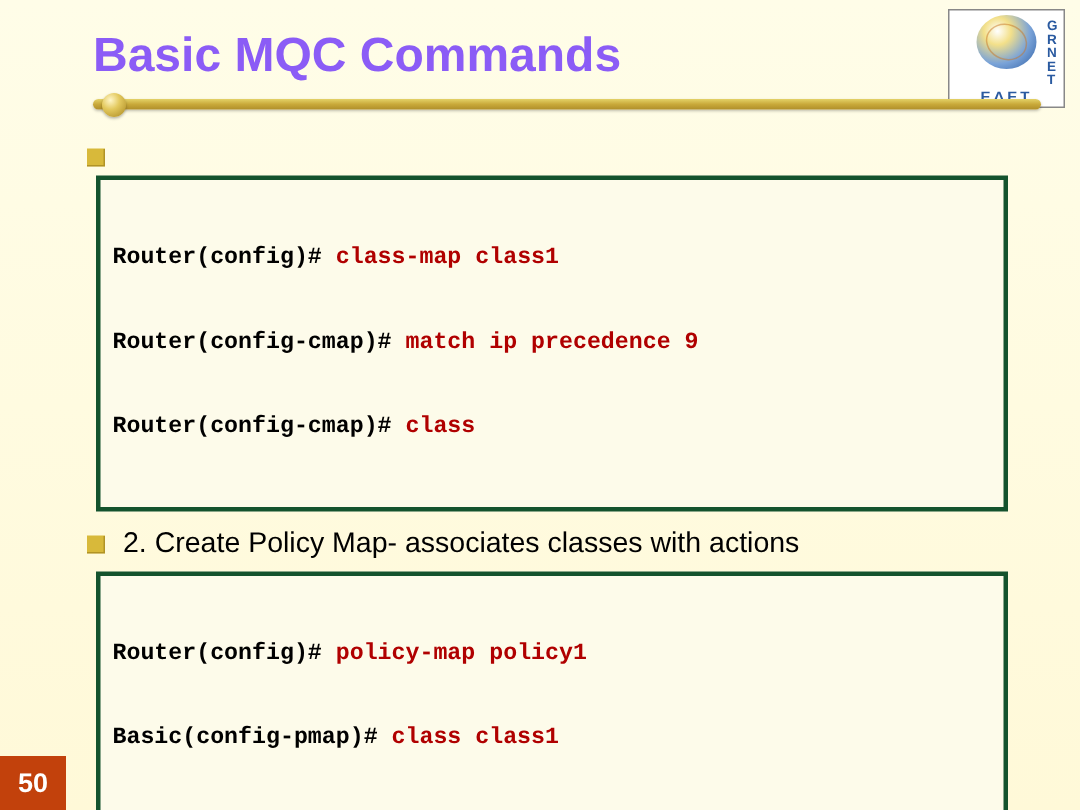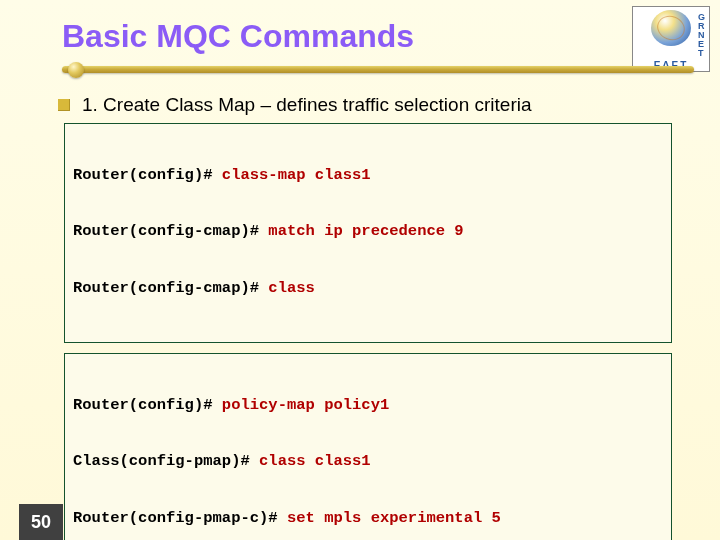--- a/index.html
+++ b/index.html
@@ -114,50 +114,49 @@
     flex: 0 0 auto;
     box-shadow: inset -1px -1px 0 rgba(120,90,10,0.4);
   }
   .bullet-text {
     font-size: 19px;
     color: #000;
     line-height: 1.25;
   }
 
   .codebox {
-    border: 1px solid #14532d;
+    border: 3px solid #14532d;
     background: #fdfbea;
     padding: 4px 8px 6px 8px;
     margin: 2px 6px 10px 6px;
     font-family: "Courier New", Courier, monospace;
     font-size: 15.5px;
     font-weight: bold;
     line-height: 1.22;
     white-space: pre;
     overflow: hidden;
   }
   .codebox .line { display: block; }
   .prompt-black { color: #000; }
   .cmd-red { color: #b00000; }
 
   .pagenum {
     position: absolute;
     left: 0;
     bottom: 0;
     width: 44px;
     height: 36px;
-    background: #404040;
+    background: #c2410c;
     color: #fff;
     font-size: 18px;
     font-weight: bold;
     display: flex;
     align-items: center;
     justify-content: center;
     font-family: Arial, sans-serif;
-    margin-left: 19px;
   }
 </style>
 </head>
 <body>
 
 <div class="slide">
 
   <div class="logo">
     <div class="logo-globe"></div>
     <div class="logo-text-col" style="white-space:pre;">G
@@ -172,31 +171,34 @@
 
   <div class="underline-wrap">
     <div class="underline-bar"></div>
     <div class="underline-knob"></div>
   </div>
 
   <div class="content">
 
     <div class="bullet-row">
       <div class="bullet"></div>
-      <div class="bullet-text">1. Create Class Map – defines traffic selection criteria</div>
     </div>
     <div class="codebox">
       <span class="line"><span class="prompt-black">Router(config)#</span><span class="cmd-red"> class-map class1</span></span>
       <span class="line"><span class="prompt-black">Router(config-cmap)#</span><span class="cmd-red"> match ip precedence 9</span></span>
       <span class="line"><span class="prompt-black">Router(config-cmap)#</span><span class="cmd-red"> class</span></span>
     </div>
 
+    <div class="bullet-row">
+      <div class="bullet"></div>
+      <div class="bullet-text">2. Create Policy Map- associates classes with actions</div>
+    </div>
     <div class="codebox">
       <span class="line"><span class="prompt-black">Router(config)#</span><span class="cmd-red"> policy-map policy1</span></span>
-      <span class="line"><span class="prompt-black">Class(config-pmap)#</span><span class="cmd-red"> class class1</span></span>
+      <span class="line"><span class="prompt-black">Basic(config-pmap)#</span><span class="cmd-red"> class class1</span></span>
       <span class="line"><span class="prompt-black">Router(config-pmap-c)#</span><span class="cmd-red"> set mpls experimental 5</span></span>
       
       
       
     </div>
 
   </div>
 
   <div class="pagenum">50</div>
 </div>

